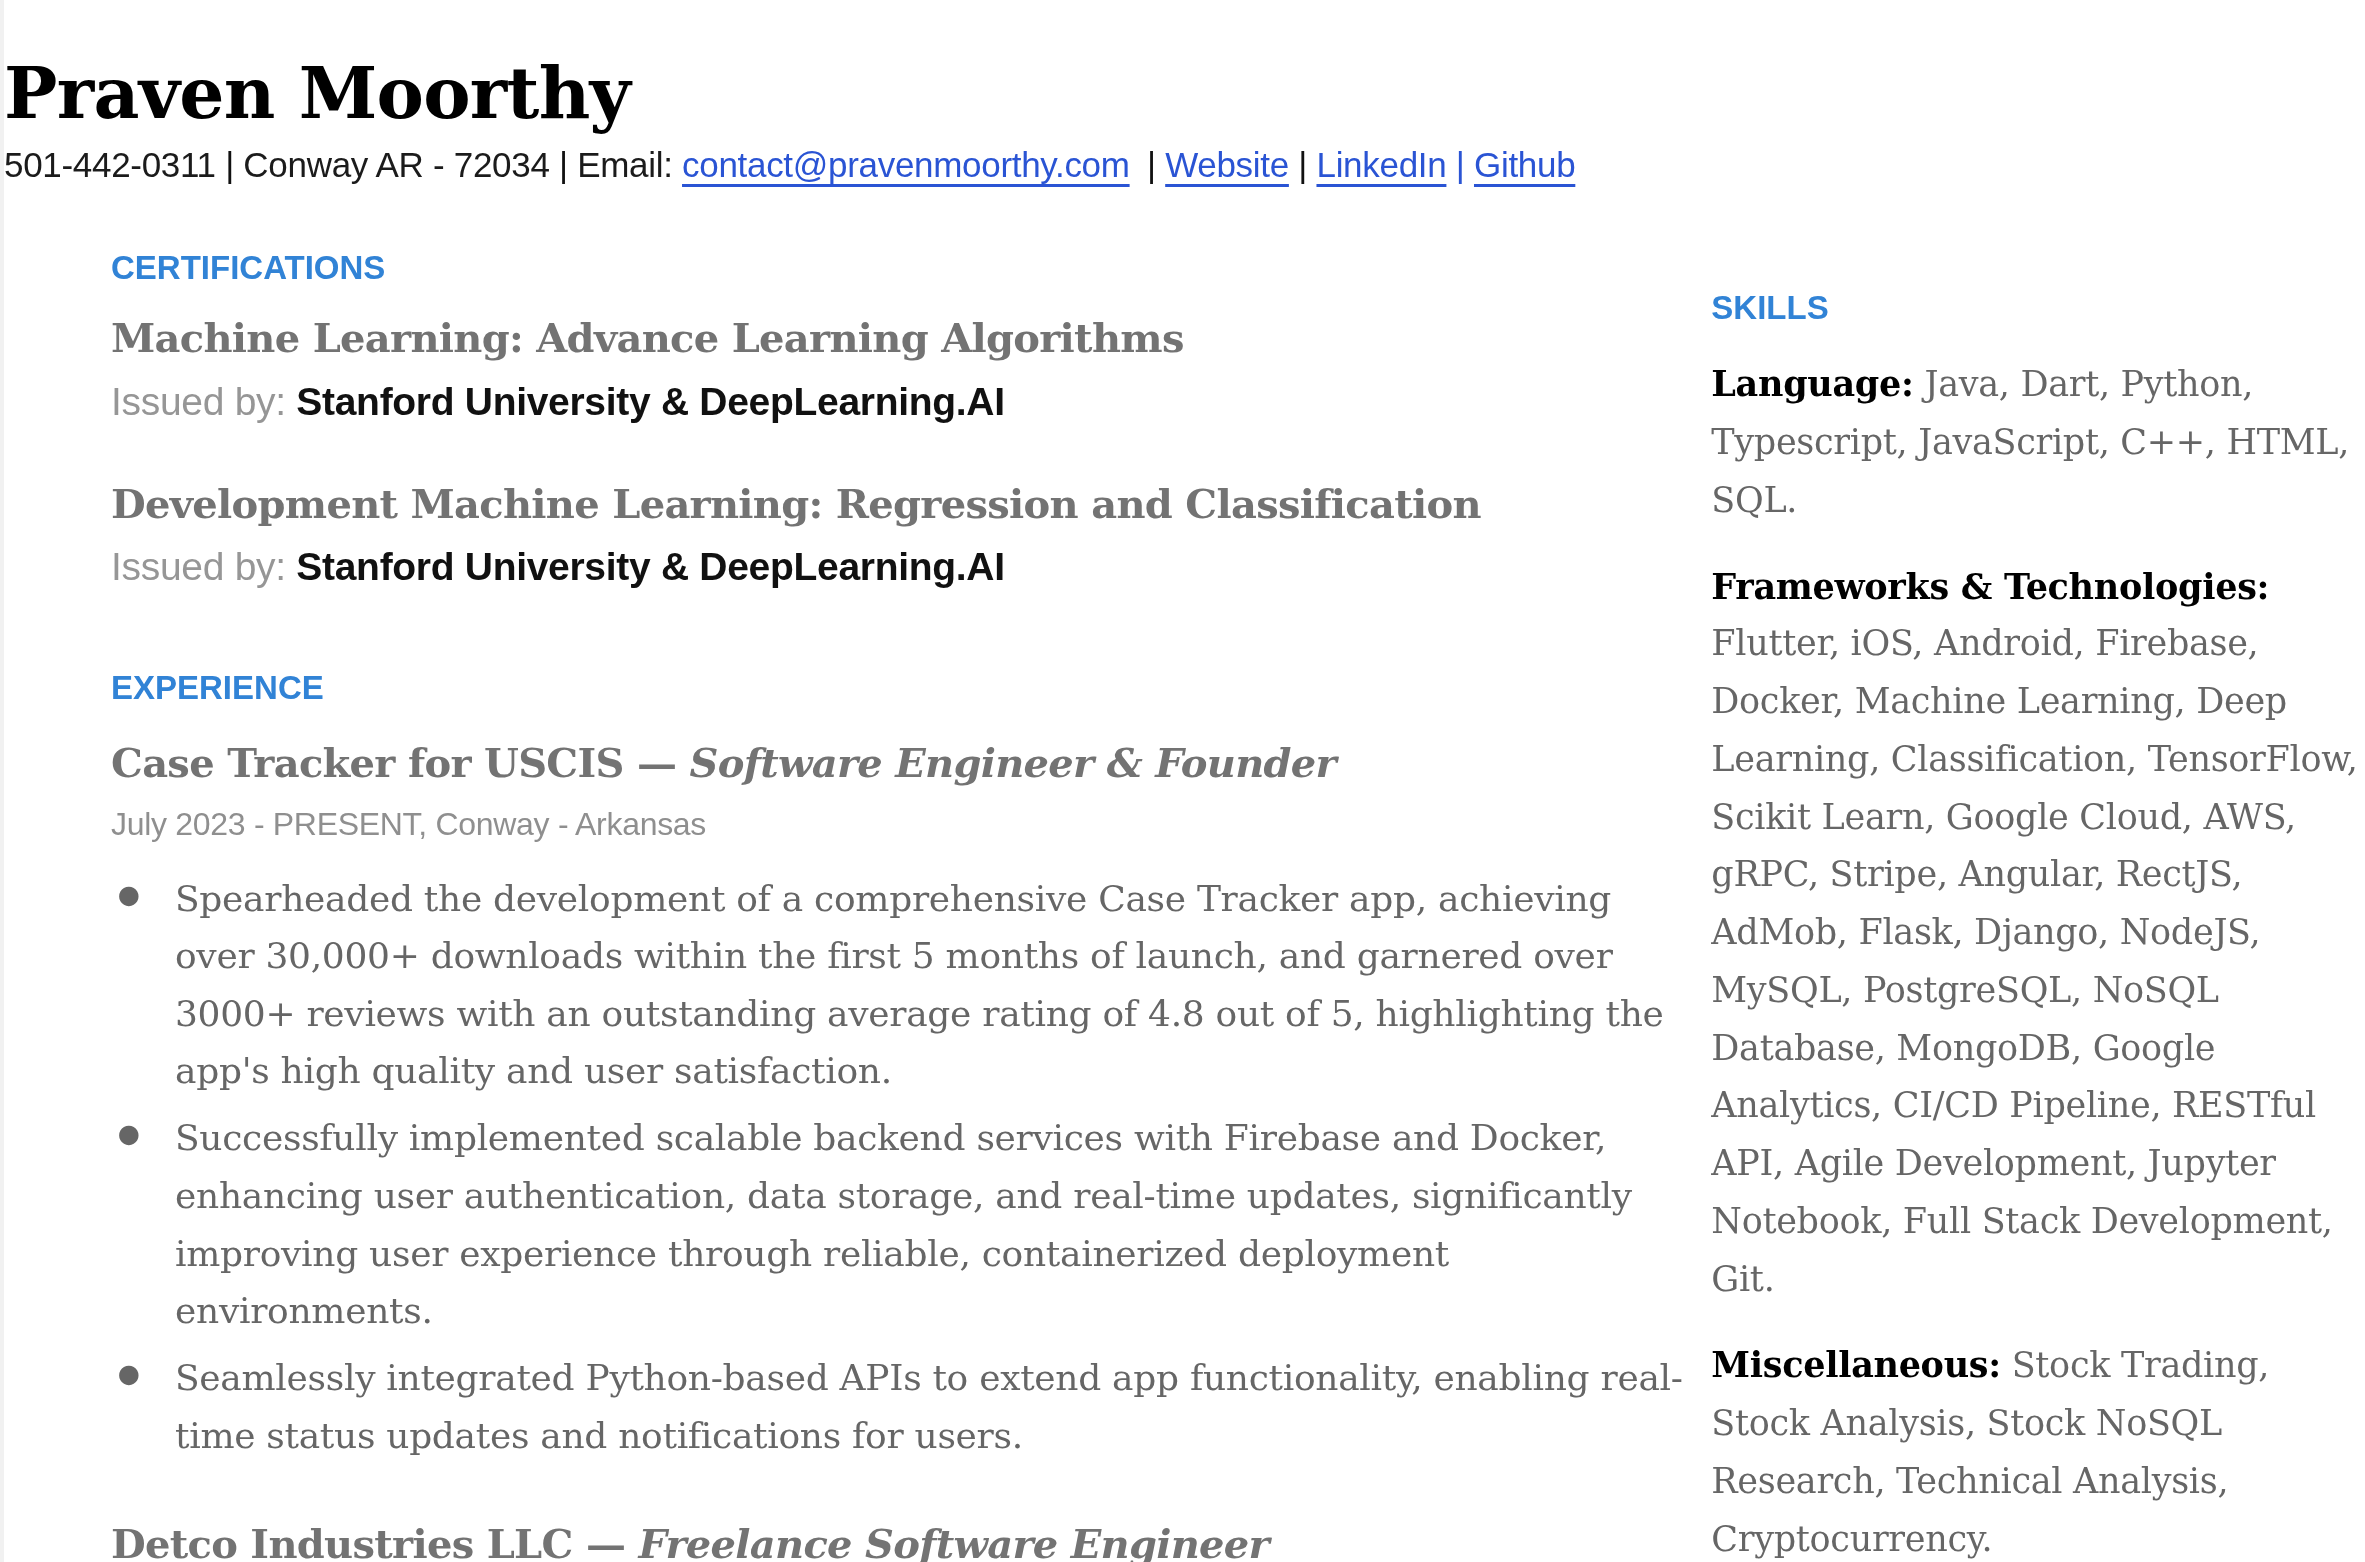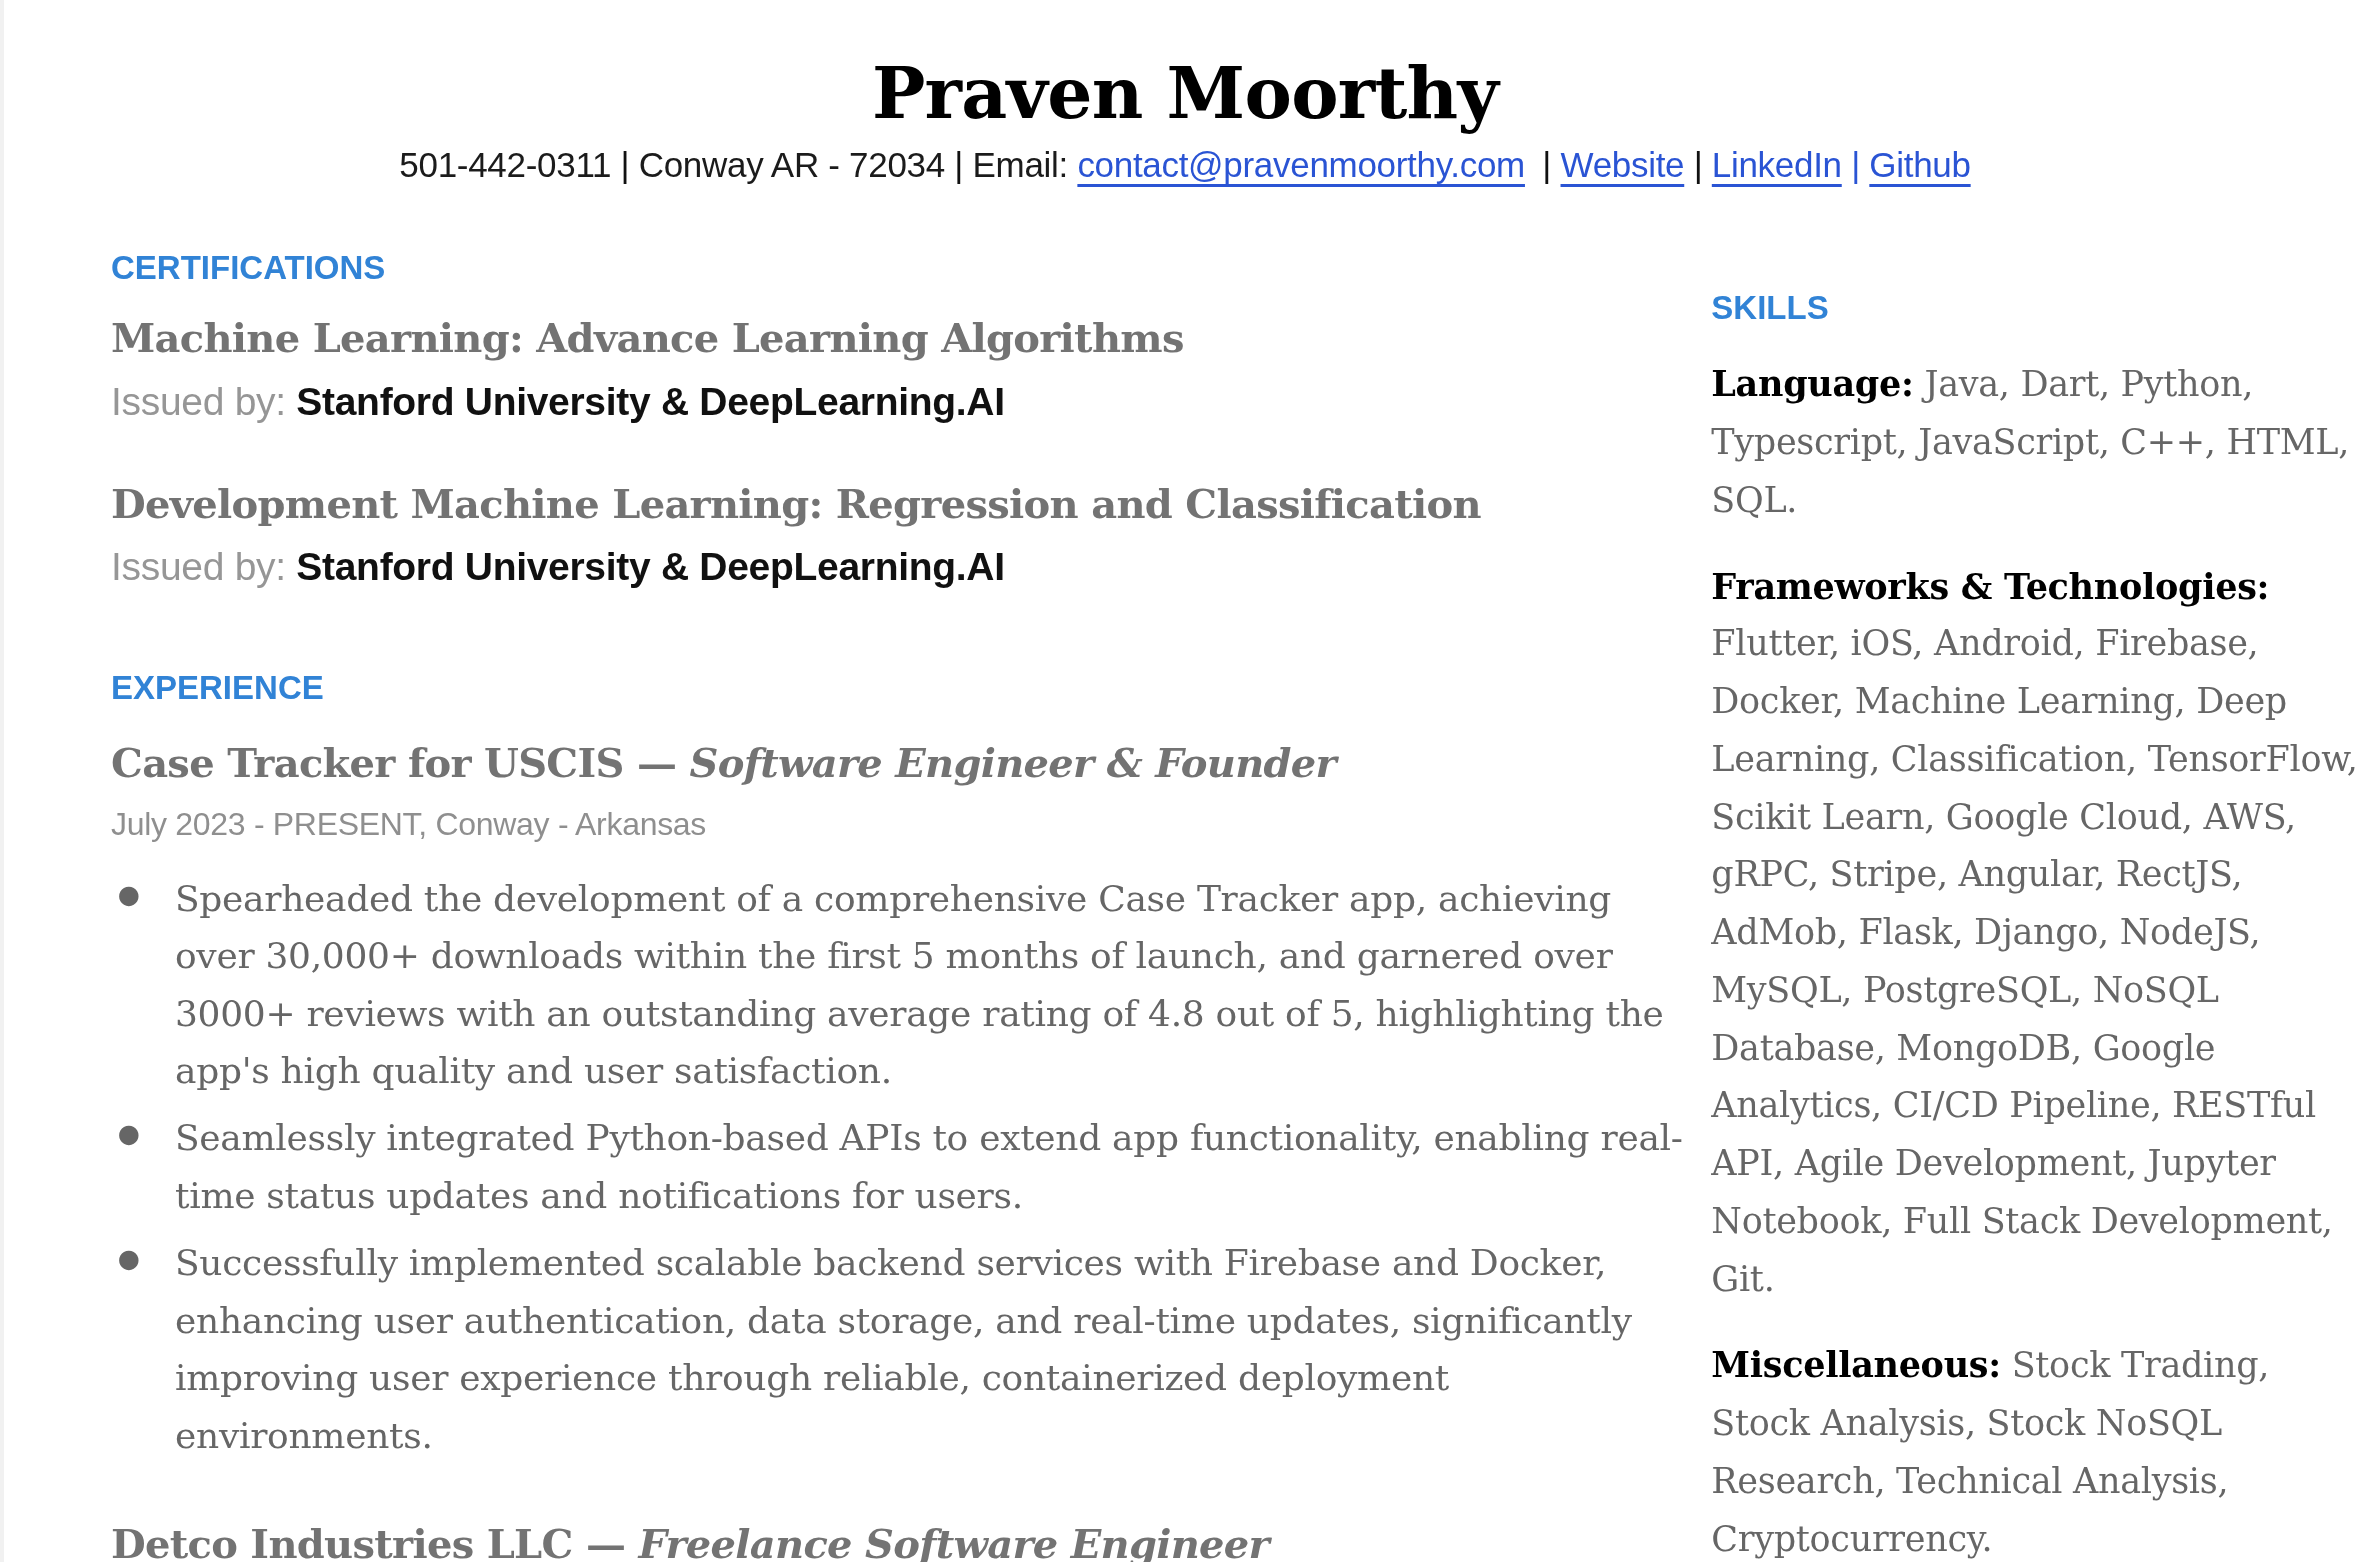--- a/index.html
+++ b/index.html
@@ -8,21 +8,21 @@
     width: 2366px;
     height: 1562px;
     overflow: hidden;
     position: relative;
     font-family: "Liberation Sans", sans-serif;
     color: #1b1b1b;
     border-left: 4.7px solid #f1f1f1;
   }
 
   
-  .header { padding-top: 52px; text-align: center; }
+  .header { padding-top: 52px; }
   .name {
     font-family: "DejaVu Serif", serif;
     font-weight: 700;
     font-size: 71px;
     line-height: 1.18;
     color: #000000;
     letter-spacing: -0.7px;
   }
   .contact {
     margin-top: 9.4px;
@@ -164,22 +164,22 @@
 
       <div class="job">
         <div class="job-title">
           <span>Case Tracker for USCIS</span>
           <span>—</span>
           <span class="job-role">Software Engineer &amp; Founder</span>
         </div>
         <div class="job-dates">July 2023 - PRESENT, Conway - Arkansas</div>
         <ul class="job-bullets">
           <li> Spearheaded the development of a comprehensive Case Tracker app, achieving over 30,000+ downloads within the first 5 months of launch, and garnered over 3000+ reviews with an outstanding average rating of 4.8 out of 5, highlighting the app's high quality and user satisfaction.</li>
+          <li>Successfully implemented scalable backend services with Firebase and Docker, enhancing user authentication, data storage, and real-time updates, significantly improving user experience through reliable, containerized deployment environments.</li>
           <li>Seamlessly integrated Python-based APIs to extend app functionality, enabling real-time status updates and notifications for users.</li>
-          <li>Successfully implemented scalable backend services with Firebase and Docker, enhancing user authentication, data storage, and real-time updates, significantly improving user experience through reliable, containerized deployment environments.</li>
         </ul>
       </div>
 
       <div class="job">
         <div class="job-title">
           <span>Detco Industries LLC</span>
           <span>—</span>
           <span class="job-role">Freelance Software Engineer</span>
         </div>
 

